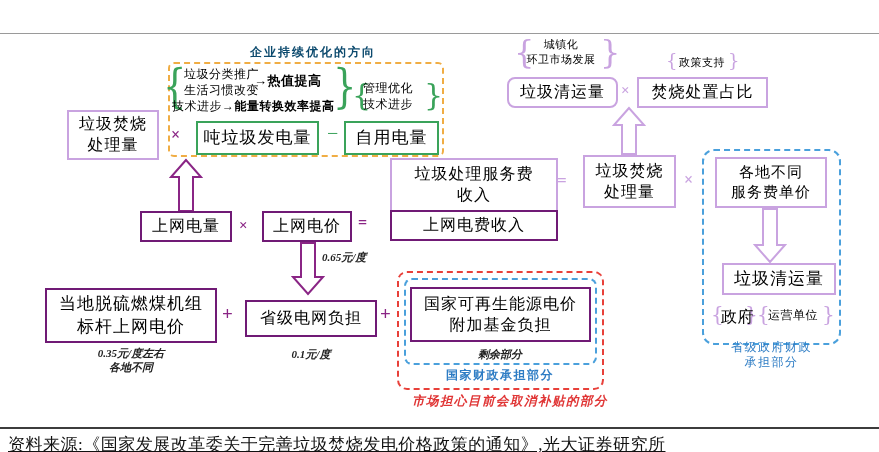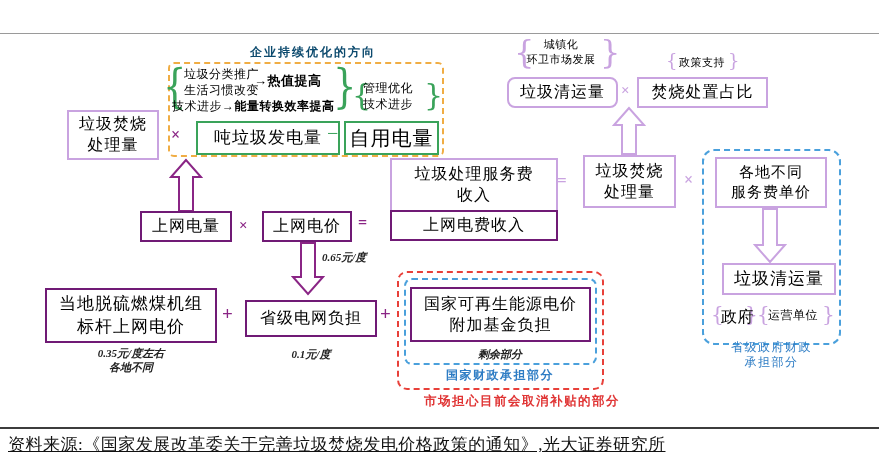--- a/index.html
+++ b/index.html
@@ -64,25 +64,25 @@
   <span class="brace brace-green" style="left:352px; top:80px; font-size:30px;">{</span>
   <span class="brace brace-green" style="left:424px; top:80px; font-size:30px;">}</span>
   <div class="small-txt" style="left:363px; top:80px;">管理优化</div>
   <div class="small-txt" style="left:363px; top:96px;">技术进步</div>
 
   <div class="box b-light" style="left:67px; top:110px; width:92px; height:50px; font-size:16px;">
     <span>垃圾焚烧</span>
     <span>处理量</span>
   </div>
   <span class="op" style="left:171px; top:126px; font-size:16px;">×</span>
-  <div class="box b-green" style="left:196px; top:121px; width:144px; height:34px; font-size:17px;">
+  <div class="box b-green" style="left:196px; top:121px; width:123px; height:34px; font-size:17px;">
     <span>吨垃圾发电量</span>
   </div>
   <span class="op op-green" style="left:327px; top:122px; font-size:20px;">−</span>
-  <div class="box b-green" style="left:344px; top:121px; width:95px; height:34px; font-size:20px;">
+  <div class="box b-green" style="left:344px; top:121px; width:95px; height:34px; font-size:17px;">
     <span>自用电量</span>
   </div>
 
   <div class="box b-dark" style="left:140px; top:211px; width:92px; height:31px; font-size:16px;">
     <span>上网电量</span>
   </div>
   <span class="op" style="left:239px; top:217px; font-size:15px;">×</span>
   <div class="box b-dark" style="left:262px; top:211px; width:90px; height:31px; font-size:16px;">
     <span>上网电价</span>
   </div>
@@ -156,18 +156,18 @@
   <span class="op" style="left:380px; top:303px; font-size:19px;">+</span>
 
   <div class="dashed-red" style="left:397px; top:271px; width:207px; height:119px;"></div>
   <div class="dashed-blue" style="left:404px; top:278px; width:193px; height:87px; border-radius:8px;"></div>
   <div class="box b-dark" style="left:410px; top:287px; width:181px; height:55px; font-size:16px; border-width:2.5px;">
     <span>国家可再生能源电价</span>
     <span>附加基金负担</span>
   </div>
   <div class="ann" style="left:455px; top:347px; width:90px;">剩余部分</div>
   <div class="blue-txt" style="left:430px; top:368px; width:140px; font-weight:bold;">国家财政承担部分</div>
-  <div class="red-txt" style="left:420px; top:393px; width:204px;">市场担心目前会取消补贴的部分</div>
+  <div class="red-txt" style="left:408px; top:393px; width:204px;font-style:italic;">市场担心目前会取消补贴的部分</div>
 
   <div class="rule-bottom"></div>
   <div class="source">资料来源:《国家发展改革委关于完善垃圾焚烧发电价格政策的通知》,光大证券研究所</div>
 
 </div>
 
 </body></html>

